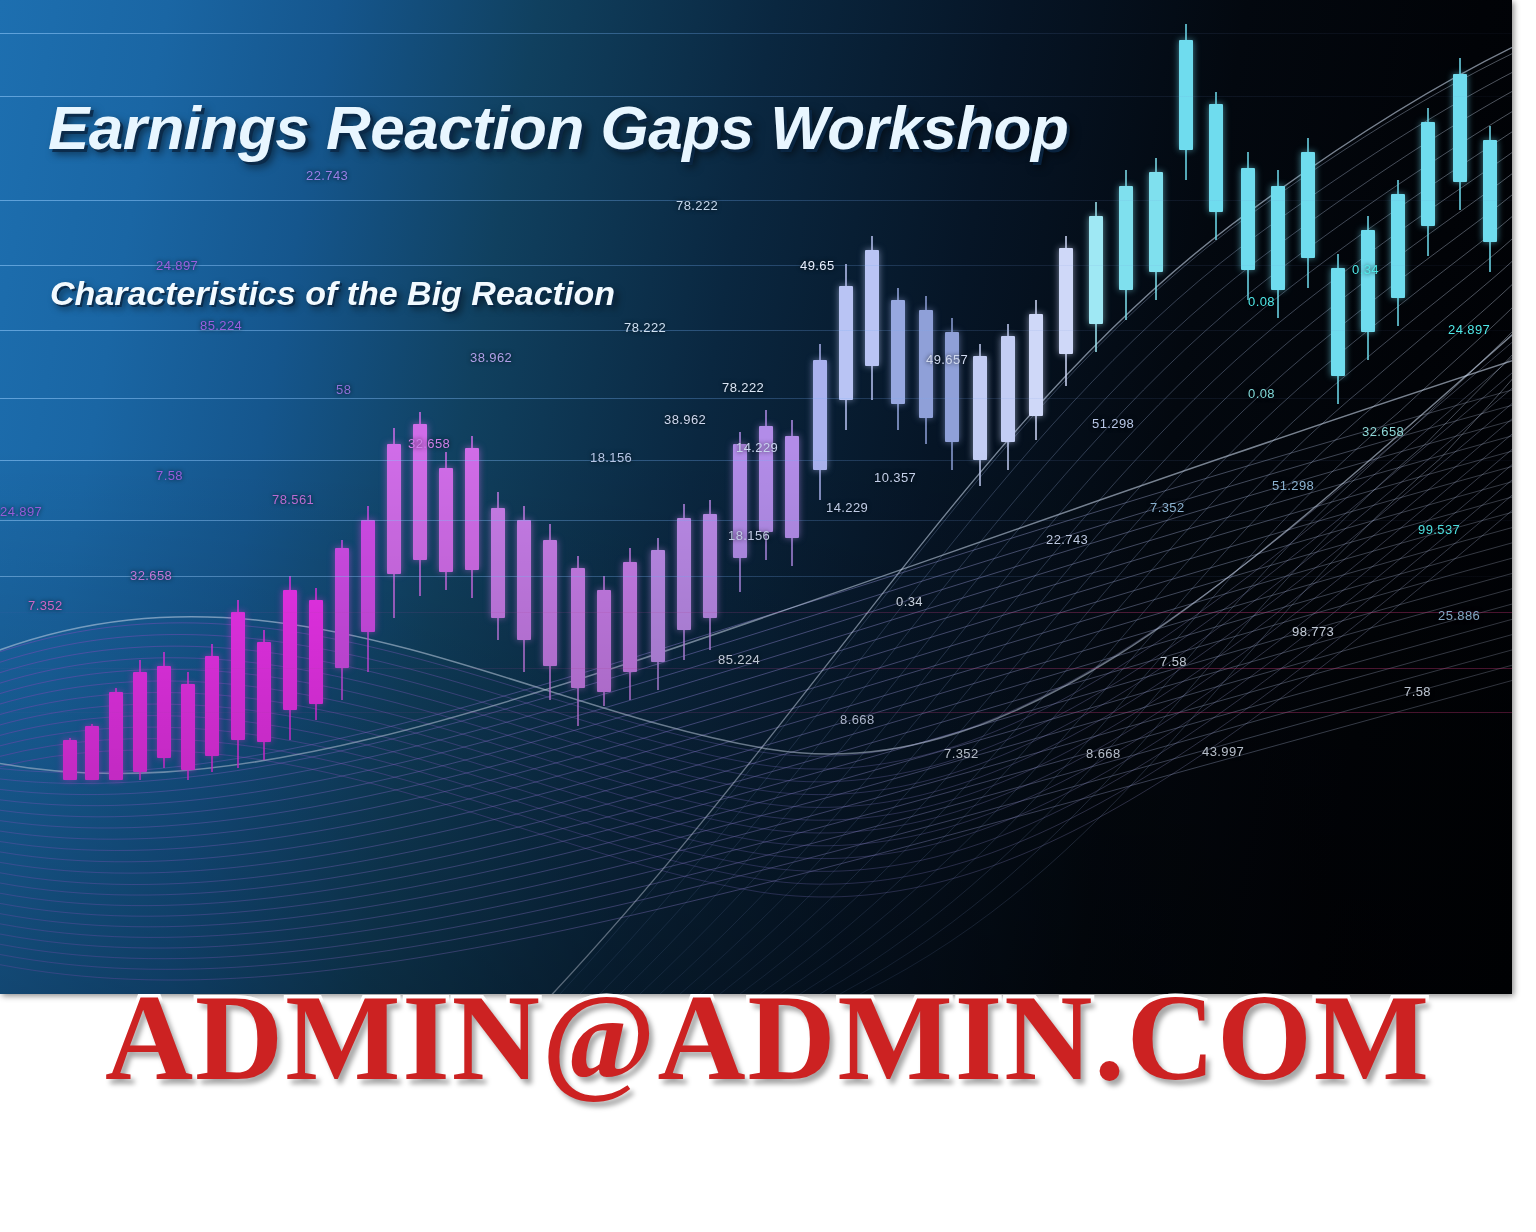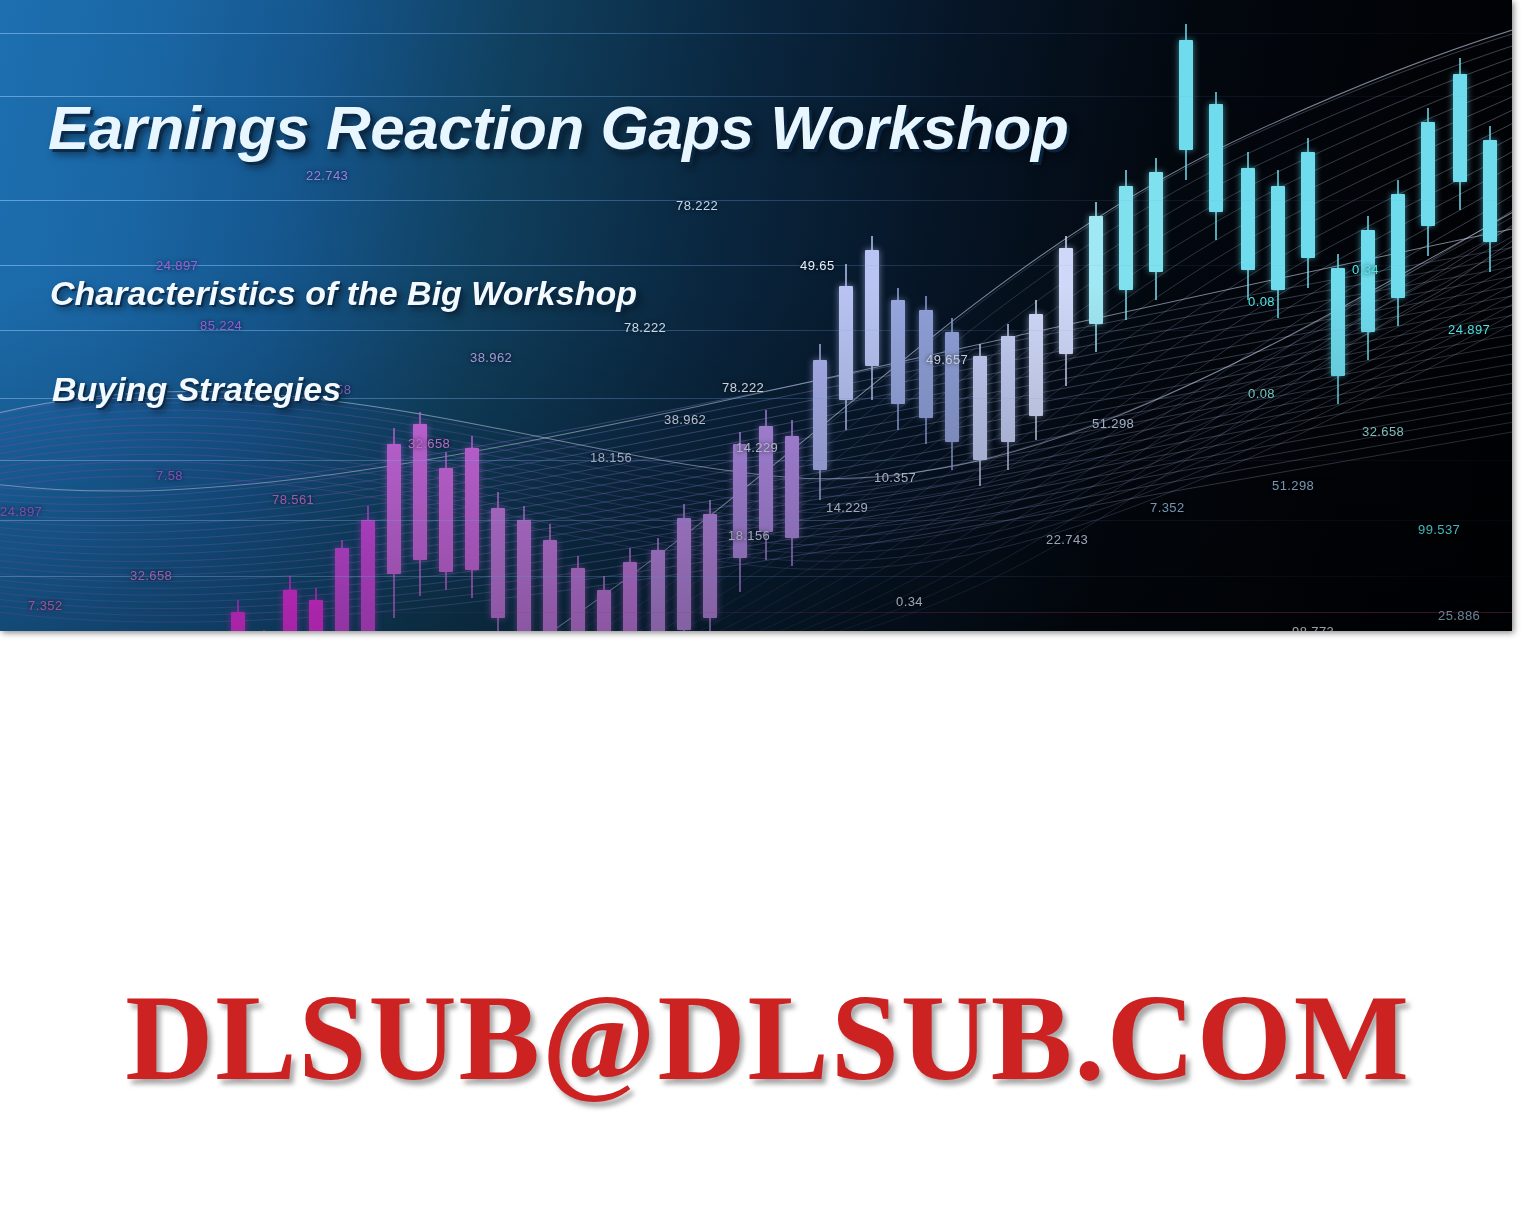--- a/index.html
+++ b/index.html
@@ -6,21 +6,21 @@
   html,body{
     width:1536px; height:1232px;
     background:#ffffff;
     font-family:"Liberation Sans", sans-serif;
     overflow:hidden;
   }
   #page{ position:relative; width:1536px; height:1232px; background:#fff; }
 
   
   #banner{
-    position:absolute; left:0; top:0; width:1512px; height:631px;
+    position:absolute; left:0; top:0; width:1512px; height:994px;
     overflow:hidden;
     background:
       linear-gradient(100deg,
         #1d6fb0 0%,
         #1a66a4 10%,
         #15568d 20%,
         #10405f 32%,
         #0a2740 46%,
         #061526 60%,
         #03080f 74%,
@@ -465,19 +465,18 @@
         <div class="num" style="left: 1404px; top: 684px; color: rgb(216, 226, 240);">7.58</div>
         <div class="num" style="left: 840px; top: 712px; color: rgb(200, 212, 238);">8.668</div>
         <div class="num" style="left: 944px; top: 746px; color: rgb(216, 226, 240);">7.352</div>
         <div class="num" style="left: 1086px; top: 746px; color: rgb(216, 226, 240);">8.668</div>
         <div class="num" style="left: 1202px; top: 744px; color: rgb(216, 226, 240);">43.997</div>
       </div>
 
     <div class="vshade"></div>
 
     <div id="title">Earnings Reaction Gaps Workshop</div>
-    <div id="sub1">Characteristics of the Big Workshop</div>
-    <div id="sub2">Buying Strategies</div>
+    <div id="sub1">Characteristics of the Big Reaction</div>
   </div>
 
-  <div class="wm" id="wm2">DLSUB@DLSUB.COM</div>
+  <div class="wm" id="wm2">ADMIN@ADMIN.COM</div>
 
 </div>
 
 </body></html>

